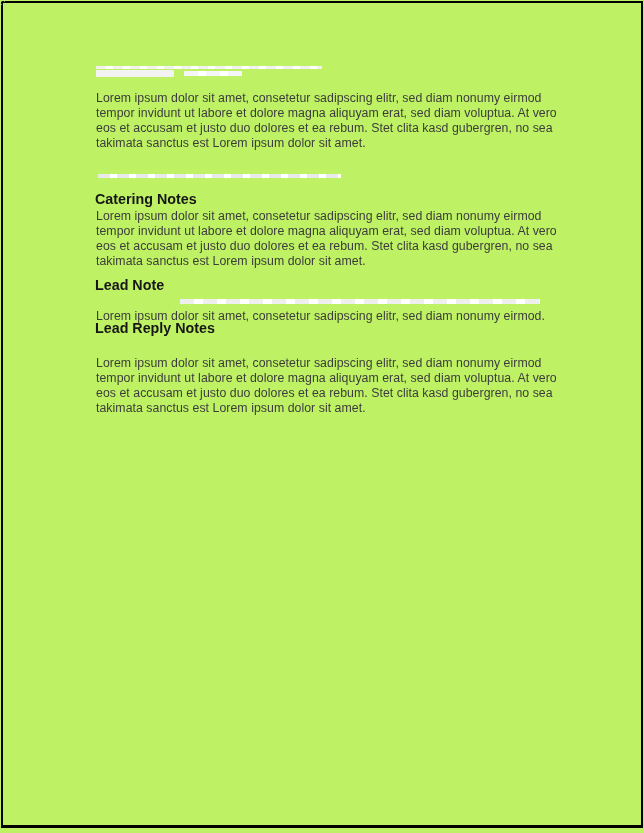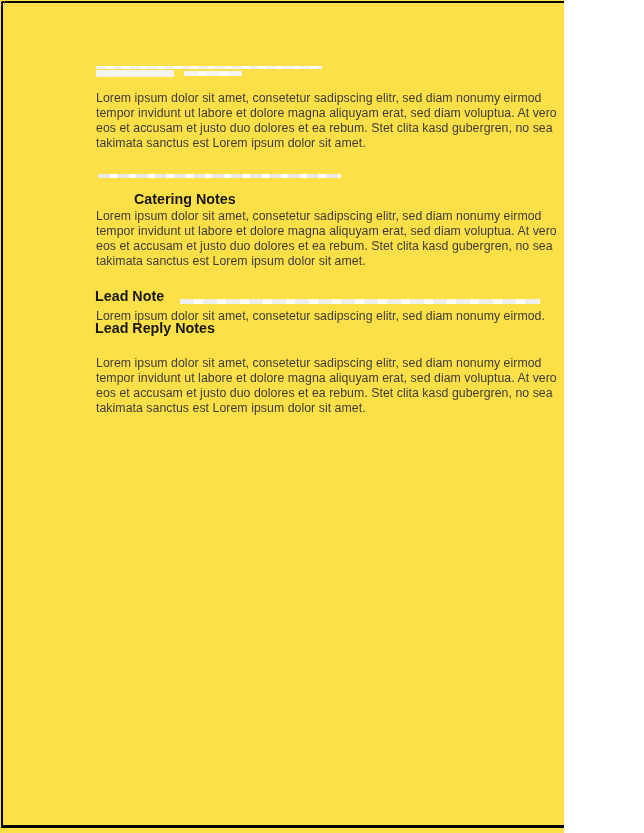--- a/index.html
+++ b/index.html
@@ -2,23 +2,23 @@
 <html><head>
 <meta charset="utf-8">
 <style>
   html, body {
     margin: 0;
     padding: 0;
     background: #ffffff;
   }
   .canvas {
     position: relative;
-    width: 564px;
+    width: 644px;
     height: 833px;
-    background: #fde047;
+    background: #bef264;
     overflow: hidden;
     font-family: "Liberation Sans", sans-serif;
   }
   .page-frame {
     position: absolute;
     left: 1px;
     top: 1px;
     width: 642px;
     height: 827px;
     box-sizing: border-box;
@@ -50,23 +50,23 @@
     position: absolute;
     left: 95px;
     margin: 0;
     font-size: 14.3px;
     line-height: 16px;
     font-weight: bold;
     color: #161616;
     white-space: nowrap;
   }
   .p1 { top: 91px; }
-  .h-catering { top: 191px; margin-left: 39px; }
+  .h-catering { top: 191px; }
   .p2 { top: 209px; }
-  .h-lead { top: 288px; }
+  .h-lead { top: 277px; }
   .p3 { top: 309px; }
   .h-reply { top: 320px; }
   .p4 { top: 356px; }
   .ghost {
     position: absolute;
     pointer-events: none;
   }
   .g1a {
     left: 96px; top: 66px; width: 226px; height: 3px;
     background: repeating-linear-gradient(90deg, #f1f1f1 0 10px, #ffffff 10px 17px);

